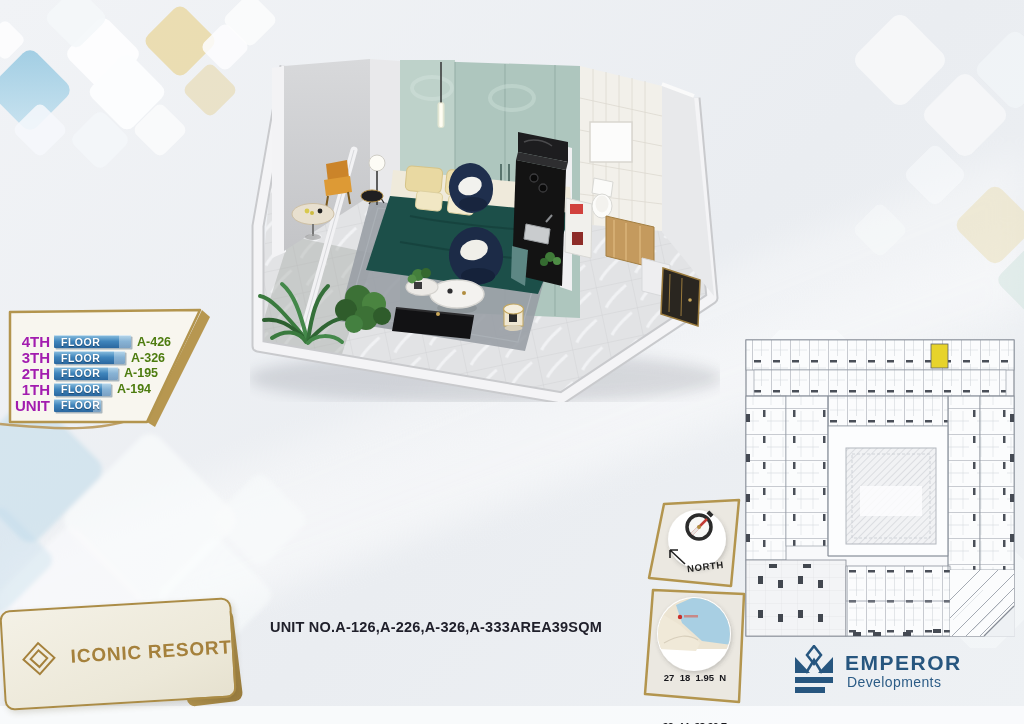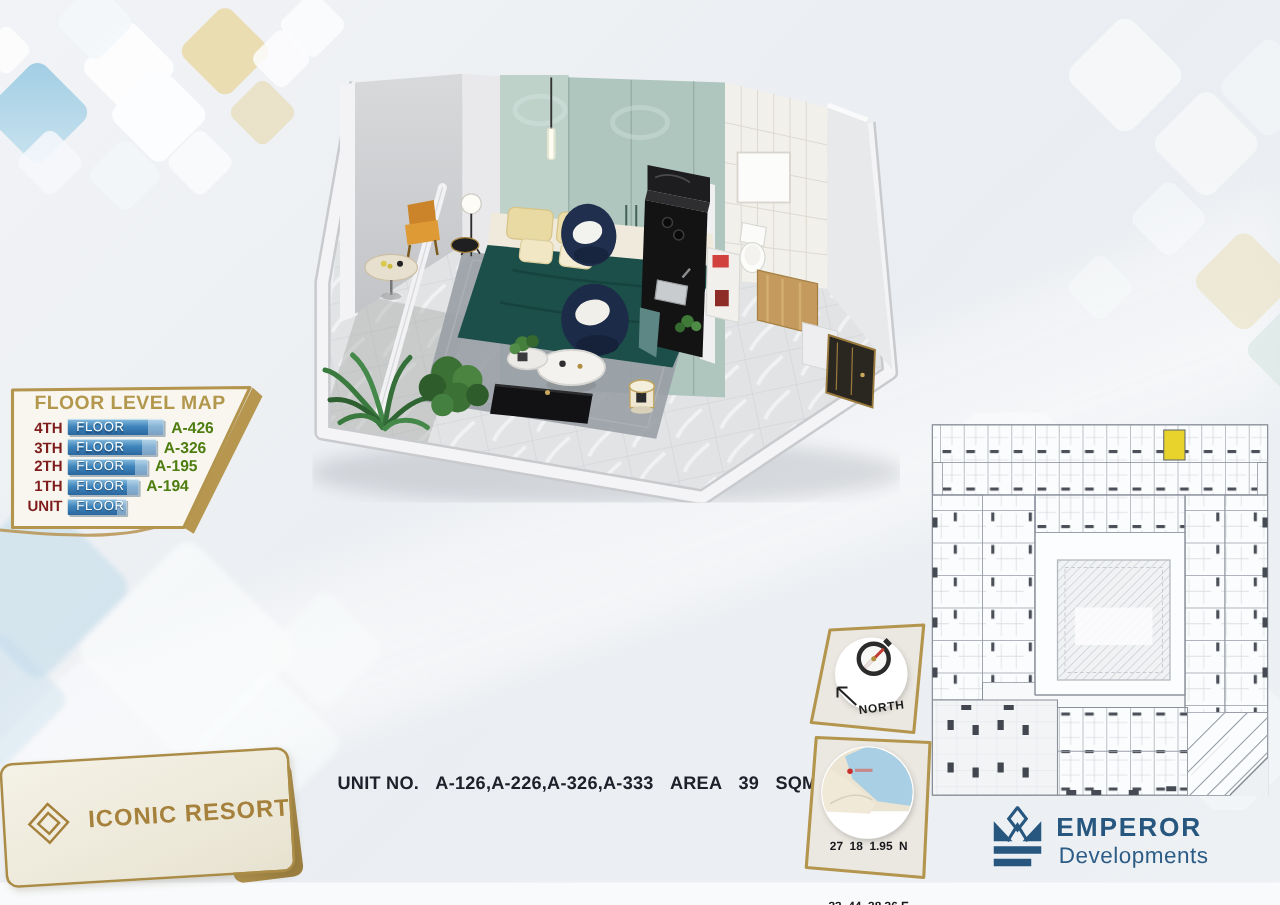--- a/index.html
+++ b/index.html
@@ -6,53 +6,53 @@
   body{width:1024px;height:724px;overflow:hidden;position:relative;
        font-family:"Liberation Sans","DejaVu Sans",sans-serif;
        background:linear-gradient(135deg,#f1f3f6 0%,#eaedf1 55%,#eef1f4 100%);}
   .abs{position:absolute;}
   
   .flm{left:4px;top:300px;width:215px;height:130px;z-index:6;}
   .flm-title{position:absolute;left:16px;top:14px;width:168px;text-align:center;
              font-size:15.5px;font-weight:bold;color:#b2974c;letter-spacing:.4px;}
   .flm-rows{position:absolute;left:8px;top:34px;}
   .flm-row{display:flex;align-items:center;height:15.8px;}
-  .flm-level{width:38px;text-align:right;font-size:12px;font-weight:bold;color:#7f1d1d;margin-right:4px;}
+  .flm-level{width:38px;text-align:right;font-size:15px;font-weight:bold;color:#a21caf;margin-right:4px;}
   .flm-bar{height:13px;border-radius:1px;display:flex;align-items:center;
            background:linear-gradient(90deg,rgba(255,255,255,0) 84%,rgba(255,255,255,.38) 84%),
                       linear-gradient(180deg,#8cc0e0 0%,#3f85bc 48%,#2a679f 100%);
            box-shadow:1.5px 1.5px 0 rgba(22,64,100,.35), inset 0 1px 0 rgba(255,255,255,.5);}
-  .flm-bar-text{color:#fff;font-size:10.5px;font-weight:normal;letter-spacing:.5px;padding-left:7px;
+  .flm-bar-text{color:#fff;font-size:10.5px;font-weight:bold;letter-spacing:.5px;padding-left:7px;
                 text-shadow:0 1px 1px rgba(20,60,95,.8);}
   .flm-unit{margin-left:6px;font-size:12.5px;font-weight:bold;color:#4d7c0f;}
   .flm-row:nth-child(1) .flm-bar{width:77px;}
   .flm-row:nth-child(2) .flm-bar{width:71px;}
   .flm-row:nth-child(3) .flm-bar{width:64px;}
   .flm-row:nth-child(4) .flm-bar{width:57px;}
   .flm-row:nth-child(5) .flm-bar{width:47px;}
   
   .resort-fold{left:182px;top:612px;width:56px;height:92px;background:linear-gradient(120deg,#c9a95f,#9a7d3e);
                border-radius:8px;transform:rotate(-7deg);z-index:6;}
   .resort-panel{left:2px;top:604px;width:232px;height:100px;z-index:7;
                 border:2.5px solid #ab8c46;border-radius:10px;
                 background:linear-gradient(160deg,#f4f1e6 0%,#ece8d8 70%,#e6e1cf 100%);
                 transform:rotate(-3.4deg);display:flex;align-items:center;gap:13px;padding-left:16px;box-sizing:border-box;
                 box-shadow:2px 3px 6px rgba(90,80,40,.18);}
   .resort-name{font-size:19px;font-weight:600;color:#a5813c;letter-spacing:.8px;white-space:nowrap;}
   
-  .unit-bar{left:270px;top:619px;z-index:7;display:flex;gap:13px;white-space:pre;
+  .unit-bar{left:270px;top:619px;z-index:7;display:flex;white-space:pre;
             font-size:14.5px;font-weight:bold;color:#20202b;letter-spacing:.2px;}
   
   .north-label{left:687px;top:561px;z-index:9;font-size:9.5px;font-weight:bold;color:#1b1b1b;
                letter-spacing:.6px;transform:rotate(-7deg);}
   .coords{left:649px;top:638px;width:92px;z-index:9;text-align:center;font-size:9.5px;line-height:16px;
           font-weight:bold;color:#17171c;white-space:pre;}
   
   .dev-name{left:845px;top:651px;z-index:7;font-size:21px;font-weight:700;color:#27567f;letter-spacing:1.5px;}
-  .dev-division{left:847px;top:674px;z-index:7;font-size:18px;font-weight:400;color:#2c5c86;letter-spacing:.4px;}
+  .dev-division{left:847px;top:674px;z-index:7;font-size:14px;font-weight:400;color:#2c5c86;letter-spacing:.4px;}
   .bottom-strip{left:0;top:706px;width:1024px;height:18px;background:rgba(250,252,253,.85);z-index:1;}
 </style>
 </head>
 <body>
 
 <svg class="abs" style="left:0;top:0;z-index:0" width="1024" height="724" viewBox="0 0 1024 724">
   <defs>
     <linearGradient id="blueg" x1="0" y1="0" x2="1" y2="1">
       <stop offset="0" stop-color="#9ccbe2"></stop>
         <stop offset="1" stop-color="#c9e3f0"></stop>
@@ -408,21 +408,20 @@
 <div class="abs coords">
   <span style="display:block">27  18  1.95  N</span>
   <span style="display:block">33  44  38.36 E</span>
 </div>
 
 <div class="abs flm">
   <svg width="215" height="130" viewBox="0 0 215 130" style="position:absolute;left:0;top:0">
     <polygon points="198,10 206,17 151,127 143,122" fill="#b79750"></polygon>
     <polygon points="6,12 196,10 143,122 6,122" fill="#f8f6ef" stroke="#b3954e" stroke-width="2.5" stroke-linejoin="round"></polygon>
   </svg>
-  <div class="flm-title">FLOOR LEVEL MAP</div>
   <div class="flm-rows">
     <div class="flm-row">
       <span class="flm-level">4TH</span>
       <span class="flm-bar">
           <span class="flm-bar-text">FLOOR</span>
         </span>
       <span class="flm-unit">A-426</span>
     </div>
     <div class="flm-row">
       <span class="flm-level">3TH</span>

